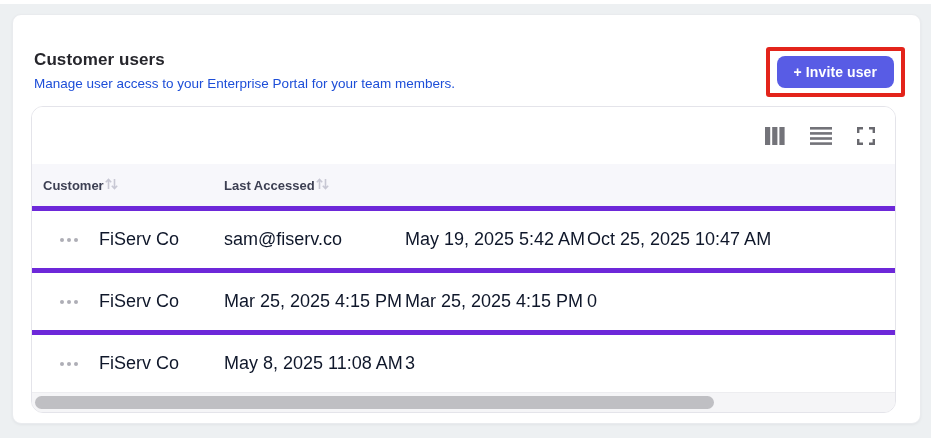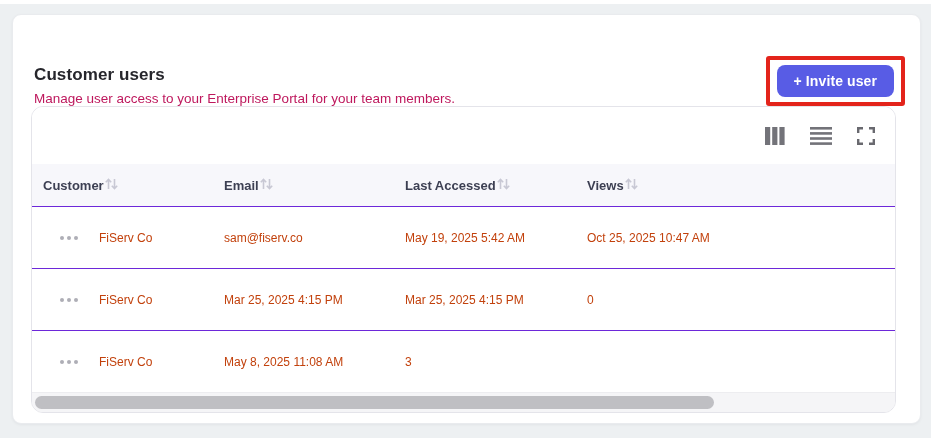--- a/index.html
+++ b/index.html
@@ -13,28 +13,28 @@
     position: absolute; top: 0; left: 0; width: 931px; height: 4px;
     background: #ffffff;
   }
   .card {
     position: absolute; left: 12px; top: 14px; width: 909px; height: 410px;
     background: #ffffff; border-radius: 9px;
     border: 1px solid #e9ebee;
     box-shadow: 0 1px 3px rgba(20,20,40,0.05);
   }
   .card-header {
-    display: flex; justify-content: space-between; align-items: flex-end;
+    display: flex; justify-content: space-between; align-items: center;
     padding: 19px 15px 0 21px; height: 91px;
   }
   .page-title {
     font-size: 17px; font-weight: bold; color: #26262c; letter-spacing: 0.1px;
     margin-bottom: 6px;
   }
-  .page-subtitle { font-size: 13.5px; color: #be185d; }
+  .page-subtitle { font-size: 13.5px; color: #1d4ed8; }
   .invite-highlight {
     border: 4px solid #e3241b; border-radius: 3px;
     padding: 5px 7px; margin-top: 3px;
   }
   .invite-btn {
     background: #585ce5; color: #ffffff; border: none; cursor: pointer;
     font-family: inherit; font-size: 14px; font-weight: bold;
     padding: 8px 17px; border-radius: 8px; letter-spacing: 0.1px;
   }
   .table-panel {
@@ -53,22 +53,22 @@
     display: grid; grid-template-columns: 192px 181px 182px 192px 1fr;
     height: 42px; align-items: center; background: #f7f7fb;
   }
   .t-head .th {
     display: flex; align-items: center; 
     font-size: 13px; font-weight: bold; color: #3c3f52;
   }
   .t-head .th:first-child { padding-left: 11px; }
   .t-row {
     display: grid; grid-template-columns: 192px 181px 182px 192px 1fr;
-    height: 62px; align-items: center; border-top: 1px solid #6d28d9;
-    background: #ffffff; font-size: 12px; color: #c2410c;
+    height: 62px; align-items: center; border-top: 5px solid #6d28d9;
+    background: #ffffff; font-size: 18px; color: #0f172a;
   }
   .t-row .cell-customer { display: flex; align-items: center; padding-left: 28px; }
   .dots-btn {
     background: none; border: none; cursor: pointer; padding: 0;
     display: flex; gap: 3px; margin-right: 21px; align-items: center;
   }
   .dots-btn i { width: 4px; height: 4px; border-radius: 50%; background: #aeaeb6; display: block; }
   .scrollbar-strip {
     position: relative; height: 20px; background: #f5f5f7; border-top: 1px solid #ededf0;
   }
@@ -126,39 +126,21 @@
       <div class="th">
         <span>Customer</span>
         <span>
           <svg width="15" height="14" viewBox="0 0 15 14" fill="none" stroke="#c8c8d4" stroke-width="1.6">
             <path d="M4.5 12 V2.5 M1.8 5.2 L4.5 2.5 L7.2 5.2"></path>
             <path d="M10.5 2 V11.5 M7.8 8.8 L10.5 11.5 L13.2 8.8"></path>
           </svg>
         </span>
       </div>
       <div class="th">
-        <span>Email</span>
-        <span>
-          <svg width="15" height="14" viewBox="0 0 15 14" fill="none" stroke="#c8c8d4" stroke-width="1.6">
-            <path d="M4.5 12 V2.5 M1.8 5.2 L4.5 2.5 L7.2 5.2"></path>
-            <path d="M10.5 2 V11.5 M7.8 8.8 L10.5 11.5 L13.2 8.8"></path>
-          </svg>
-        </span>
-      </div>
-      <div class="th">
         <span>Last Accessed</span>
-        <span>
-          <svg width="15" height="14" viewBox="0 0 15 14" fill="none" stroke="#c8c8d4" stroke-width="1.6">
-            <path d="M4.5 12 V2.5 M1.8 5.2 L4.5 2.5 L7.2 5.2"></path>
-            <path d="M10.5 2 V11.5 M7.8 8.8 L10.5 11.5 L13.2 8.8"></path>
-          </svg>
-        </span>
-      </div>
-      <div class="th">
-        <span>Views</span>
         <span>
           <svg width="15" height="14" viewBox="0 0 15 14" fill="none" stroke="#c8c8d4" stroke-width="1.6">
             <path d="M4.5 12 V2.5 M1.8 5.2 L4.5 2.5 L7.2 5.2"></path>
             <path d="M10.5 2 V11.5 M7.8 8.8 L10.5 11.5 L13.2 8.8"></path>
           </svg>
         </span>
       </div>
     </div>
 
     <div class="t-row">

